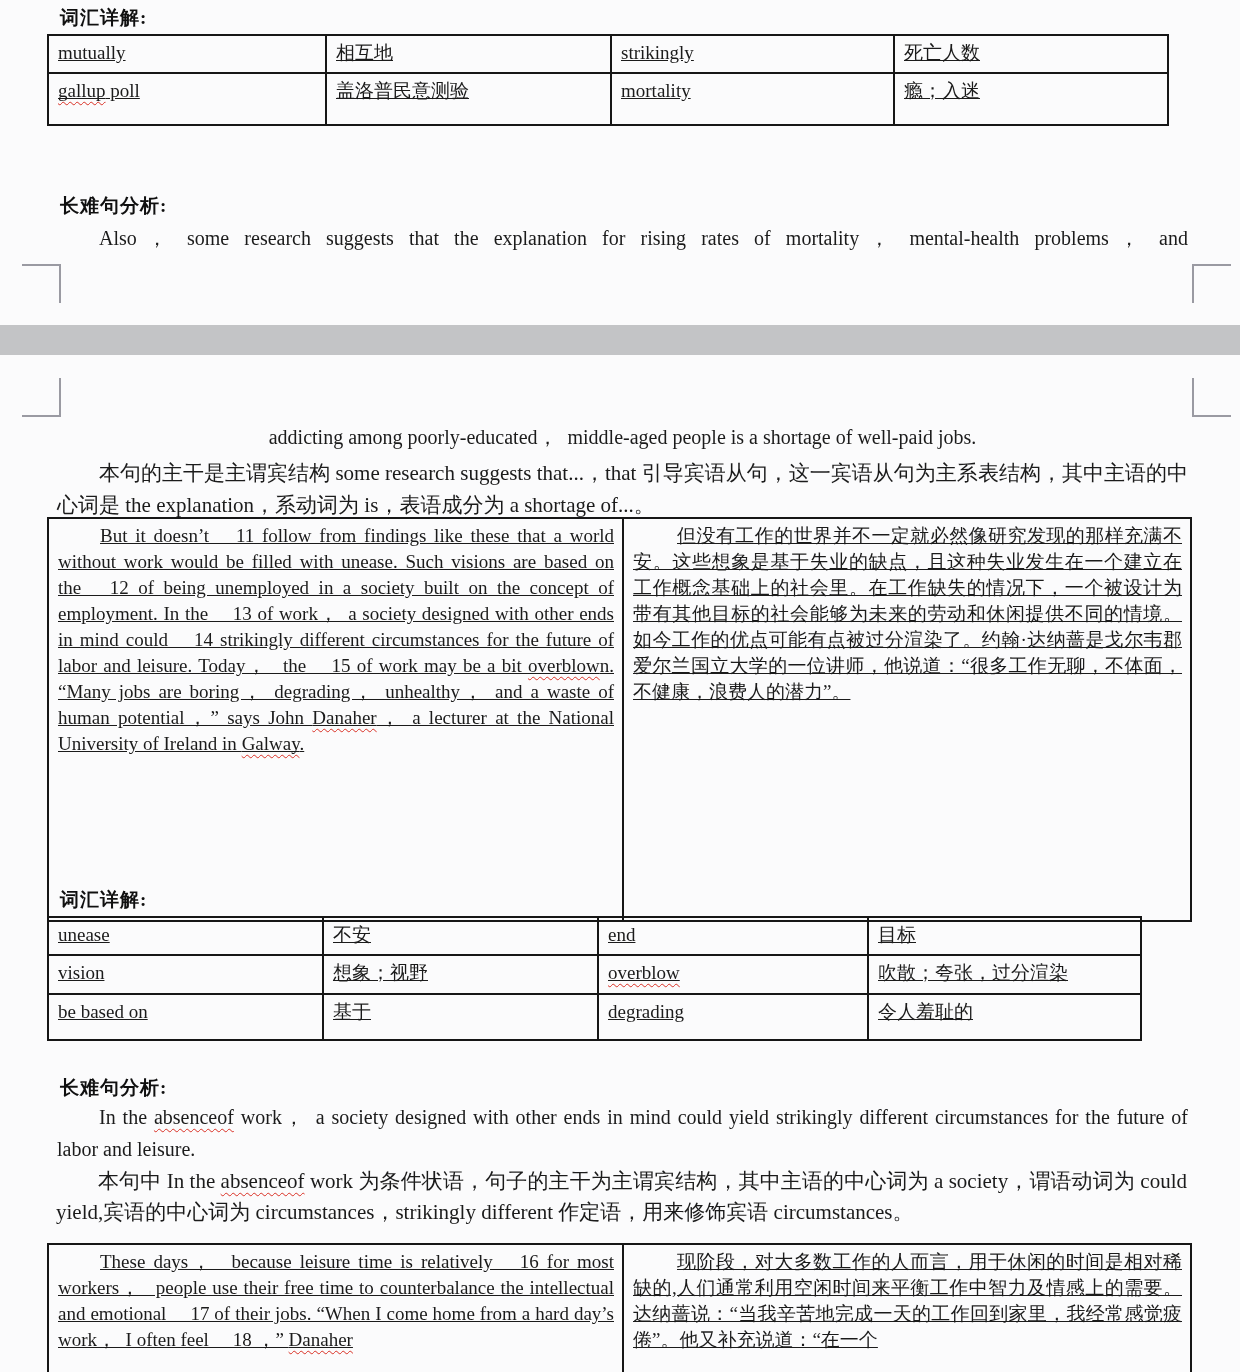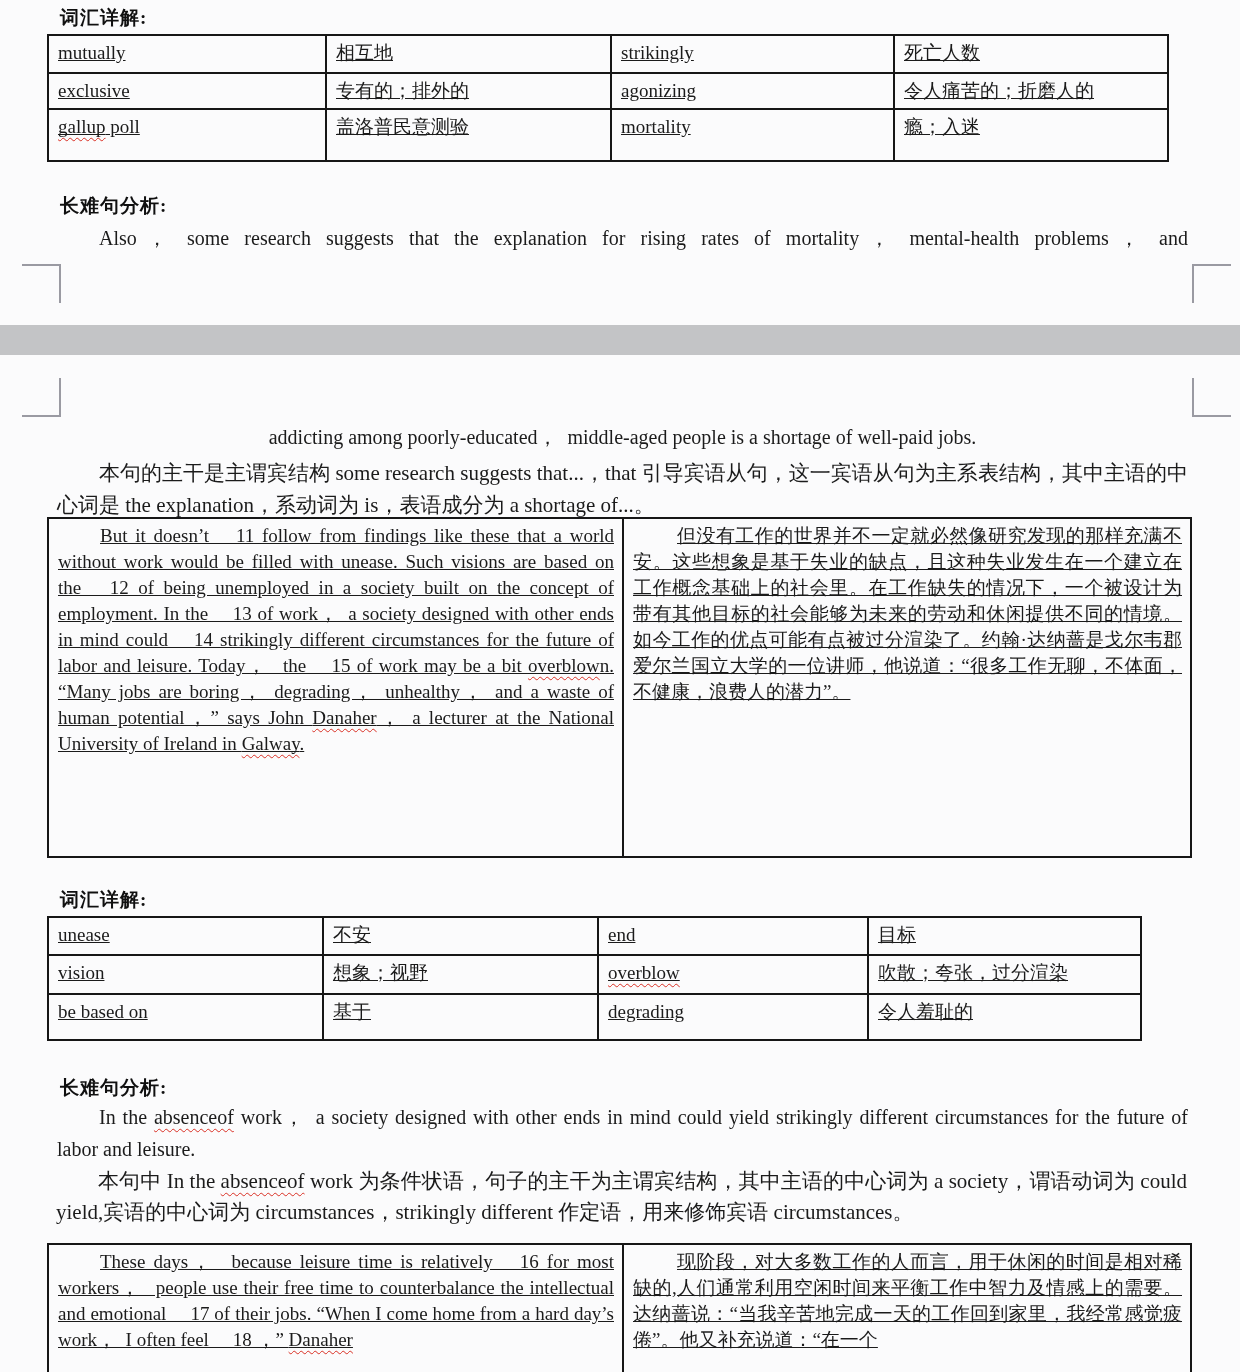--- a/index.html
+++ b/index.html
@@ -57,26 +57,20 @@
       <col style="width:274px">
     </colgroup>
   <tbody>
       <tr>
     <td style="height:30px">mutually</td>
     <td>相互地</td>
     <td>strikingly</td>
     <td>死亡人数</td>
   </tr>
   <tr>
-    <td style="height:28px">exclusive</td>
-    <td>专有的；排外的</td>
-    <td>agonizing</td>
-    <td>令人痛苦的；折磨人的</td>
-  </tr>
-  <tr>
     <td style="height:44px"><span class="sq">gallup</span> poll</td>
     <td>盖洛普民意测验</td>
     <td>mortality</td>
     <td>瘾；入迷</td>
   </tr>
 </tbody>
   </table>
 
 <div class="h" style="left:60px;top:193px;">长难句分析:</div>
 
@@ -85,21 +79,21 @@
 <div class="mark mark-tl" style="left:22px;top:264px;"></div>
 <div class="mark mark-tr" style="left:1192px;top:264px;"></div>
 <div class="pagebar"></div>
 <div class="mark mark-bl" style="left:22px;top:378px;"></div>
 <div class="mark mark-br" style="left:1192px;top:378px;"></div>
 
 <div class="p" style="left:57px;top:421px;width:1131px;text-align:center;">addicting among poorly-educated， middle-aged people is a shortage of well-paid jobs.</div>
 
 <div class="p cnp just indent" style="left:57px;top:457px;width:1131px;">本句的主干是主谓宾结构 some research suggests that...，that 引导宾语从句，这一宾语从句为主系表结构，其中主语的中心词是 the explanation，系动词为 is，表语成分为 a shortage of...。</div>
 
-<table class="doc" style="left:47px;top:517px;width:1143px;height:341px;">
+<table class="doc" style="left:47px;top:517px;width:1143px;height:405px;">
   <colgroup>
       <col style="width:575px">
       <col style="width:568px">
     </colgroup>
   <tbody>
       <tr>
     <td class="en">But it doesn’t  11 follow from findings like these that a world without work would be filled with unease. Such visions are based on the  12 of being unemployed in a society built on the concept of employment. In the  13 of work， a society designed with other ends in mind could  14 strikingly different circumstances for the future of labor and leisure. Today，  the  15 of work may be a bit <span class="sq">overblow</span>n. “Many jobs are boring， degrading， unhealthy， and a waste of human potential，” says John <span class="sq">Danaher</span>， a lecturer at the National University of Ireland in <span class="sq">Galway</span>.</td>
     <td class="cnc">但没有工作的世界并不一定就必然像研究发现的那样充满不安。这些想象是基于失业的缺点，且这种失业发生在一个建立在工作概念基础上的社会里。在工作缺失的情况下，一个被设计为带有其他目标的社会能够为未来的劳动和休闲提供不同的情境。如今工作的优点可能有点被过分渲染了。约翰·达纳蔷是戈尔韦郡爱尔兰国立大学的一位讲师，他说道：“很多工作无聊，不体面，不健康，浪费人的潜力”。</td>
   </tr>
 </tbody>

